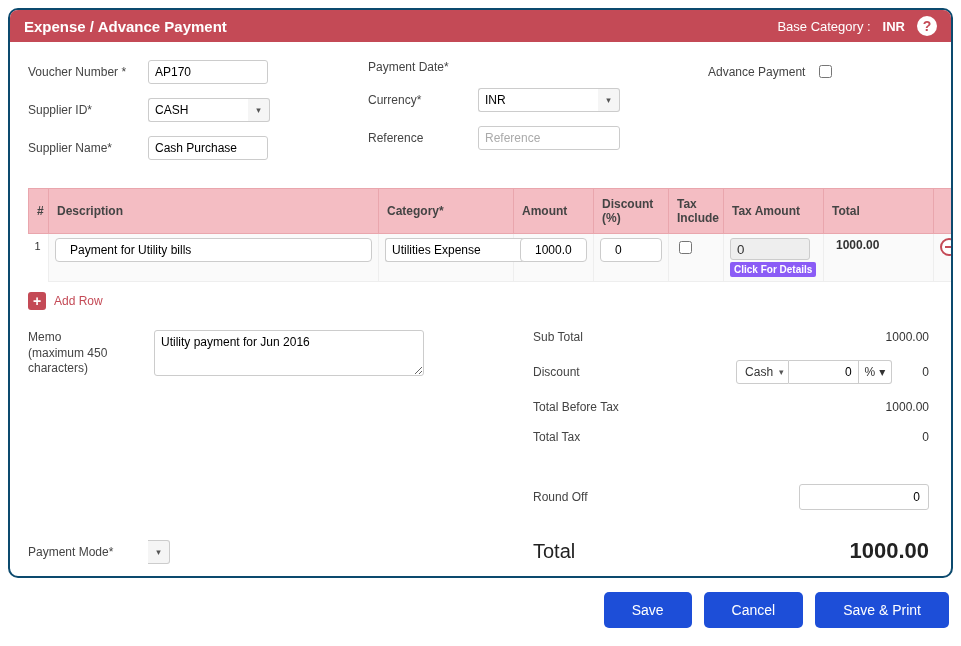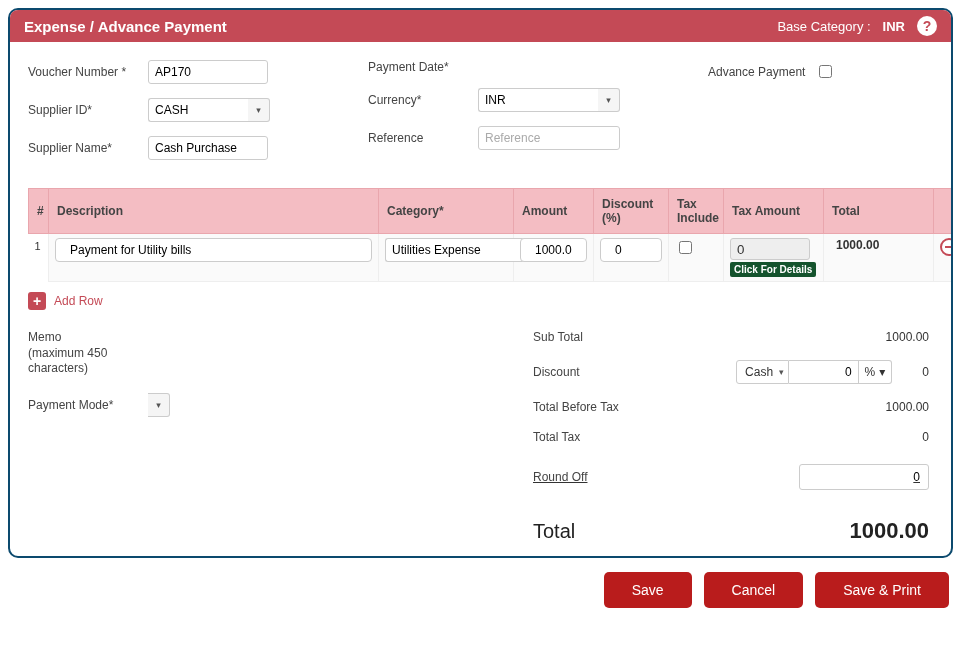--- a/index.html
+++ b/index.html
@@ -84,37 +84,37 @@
   .col-total { width: 110px; }
   .col-del { width: 28px; }
   .cell-input {
     width: 100%; height:24px; border:1px solid #ccc; border-radius:4px;
     padding:0 14px; font-family:inherit; font-size:12px; background:#fff;
   }
   .cell-combo-wrap { display:flex; }
   .cell-combo { flex:1; height:24px; border:1px solid #ccc; border-right:none; border-radius:3px 0 0 3px; padding:0 6px; font-size:12px; }
   .taxamt-box { display:flex; flex-direction:column; gap:2px; }
   .taxamt-input { height:22px; border:1px solid #ccc; border-radius:3px; padding:0 6px; background:#eee; color:#333; width:80px;}
-  .taxamt-hint { background:#14532d; color:#fff; font-size:10px; padding:2px 4px; border-radius:2px; font-weight:bold; width:fit-content;}
+  .taxamt-hint { background:#8b5cf6; color:#fff; font-size:10px; padding:2px 4px; border-radius:2px; font-weight:bold; width:fit-content;}
   .row-total { font-weight:bold; padding-left:6px; }
   .del-btn {
     width:18px; height:18px; border-radius:50%; border:2px solid #c44a56;
     background:#fff; color:#c44a56; font-weight:bold; font-size:14px; line-height:12px;
     display:inline-flex; align-items:center; justify-content:center; cursor:pointer;
   }
 
   .addrow { display:flex; align-items:center; gap:8px; margin-top:10px; cursor:pointer; }
   .addrow-btn {
     width:18px; height:18px; border-radius:3px; background:#c44a56; color:#fff;
     display:inline-flex; align-items:center; justify-content:center; font-weight:bold; font-size:14px;
   }
   .addrow-label { color:#c44a56; font-size:12px; }
 
   .bottom-area { display:flex; margin-top:20px; gap:40px; }
-  .bottom-left { flex:1; display:flex; flex-direction:column; gap:16px; }
+  .bottom-left { flex:1; display:flex; flex-direction:column; gap:16px;justify-content:space-between; }
   .memo-row { display:flex; gap:16px; align-items:flex-start; }
   .memo-row .memo-label { width:110px; color:#444; line-height:1.3; }
   .memo-ta {
     width:270px; height:46px; border:1px solid #ccc; border-radius:3px;
     padding:4px 6px; font-family:inherit; font-size:12px; resize:both;
   }
   .bottom-right { width:400px; display:flex; flex-direction:column; gap:16px; padding-right:4px;}
   .sum-row { display:flex; align-items:center; justify-content:space-between; }
   .sum-row .lbl { color:#444; }
   .sum-row .val { color:#333; }
@@ -135,21 +135,21 @@
   .roundoff-input {
     width:130px; height:26px; border:1px solid #ccc; border-radius:3px; text-align:right;
     padding:0 8px; font-size:12px;
   }
   .total-row { display:flex; justify-content:space-between; align-items:center; margin-top:12px;}
   .total-row .tlabel { font-size:20px; font-weight:normal; color:#222; }
   .total-row .tval { font-size:22px; font-weight:bold; color:#222; }
 
   .actions { display:flex; justify-content:flex-end; gap:12px; margin-top:14px; padding-right:4px;}
   .btn {
-    background:#b91c1c; color:#fff; border:none; border-radius:5px;
+    background:#1d4ed8; color:#fff; border:none; border-radius:5px;
     padding:10px 28px; font-size:14px; font-family:inherit; cursor:pointer;
   }
   ::placeholder { color:#aaa; }
 </style>
 </head>
 <body>
 
 <div class="panel">
   <div class="panel-header">
     <div class="title">Expense / Advance Payment</div>
@@ -269,20 +269,21 @@
       </div>
     </div>
 
     <div class="bottom-area">
       <div class="bottom-left">
         <div class="memo-row">
           <div class="memo-label">
             <span>Memo</span><br>
             <span>(maximum 450 characters)</span>
           </div>
+          <textarea class="memo-ta" style="">Utility payment for Jun 2016</textarea>
         </div>
         <div class="form-row">
           <label style="width:110px;">Payment Mode*</label>
           <span class="combo-wrap">
             <span class="combo-btn">▾</span>
           </span>
         </div>
       </div>
 
       <div class="bottom-right">
@@ -308,21 +309,21 @@
           </div>
         </div>
         <div class="sum-row">
           <span class="lbl">Total Before Tax</span>
           <span class="val">1000.00</span>
         </div>
         <div class="sum-row">
           <span class="lbl">Total Tax</span>
           <span class="val">0</span>
         </div>
-        <div class="sum-row" style="margin-top:4px;text-decoration:underline;">
+        <div class="sum-row" style="margin-top:24px;">
           <span class="lbl">Round Off</span>
           <input class="roundoff-input" value="0" style="">
         </div>
         <div class="total-row">
           <span class="tlabel">Total</span>
           <span class="tval">1000.00</span>
         </div>
       </div>
     </div>
 

